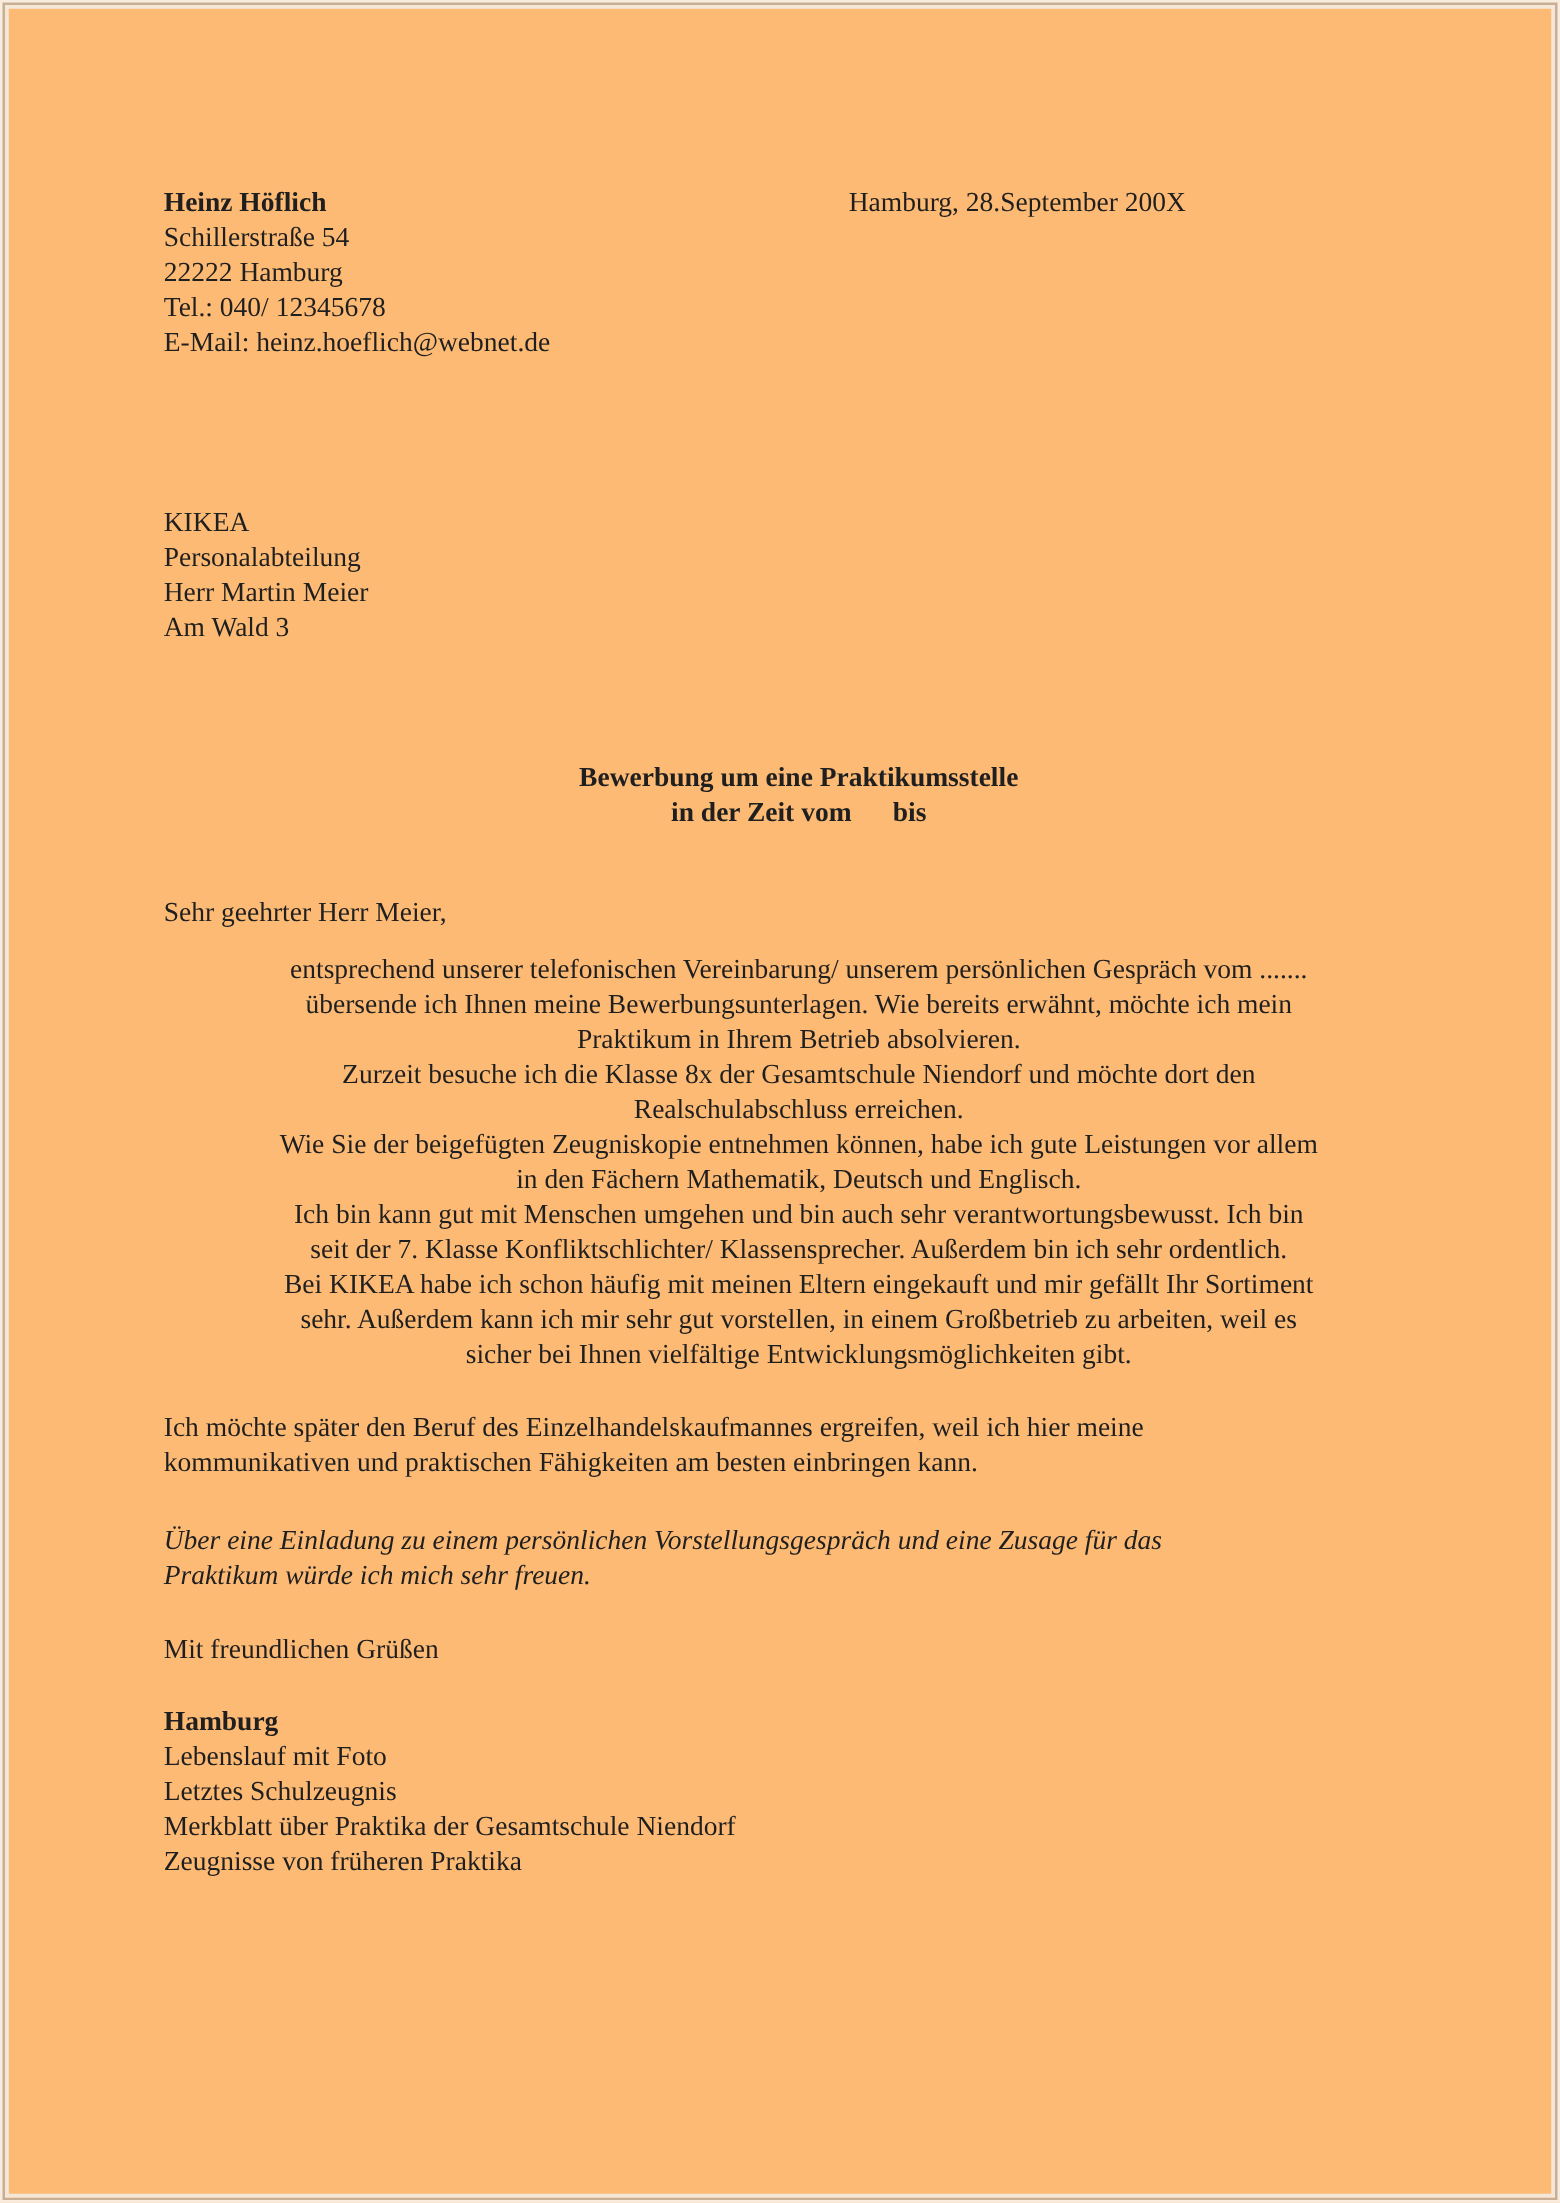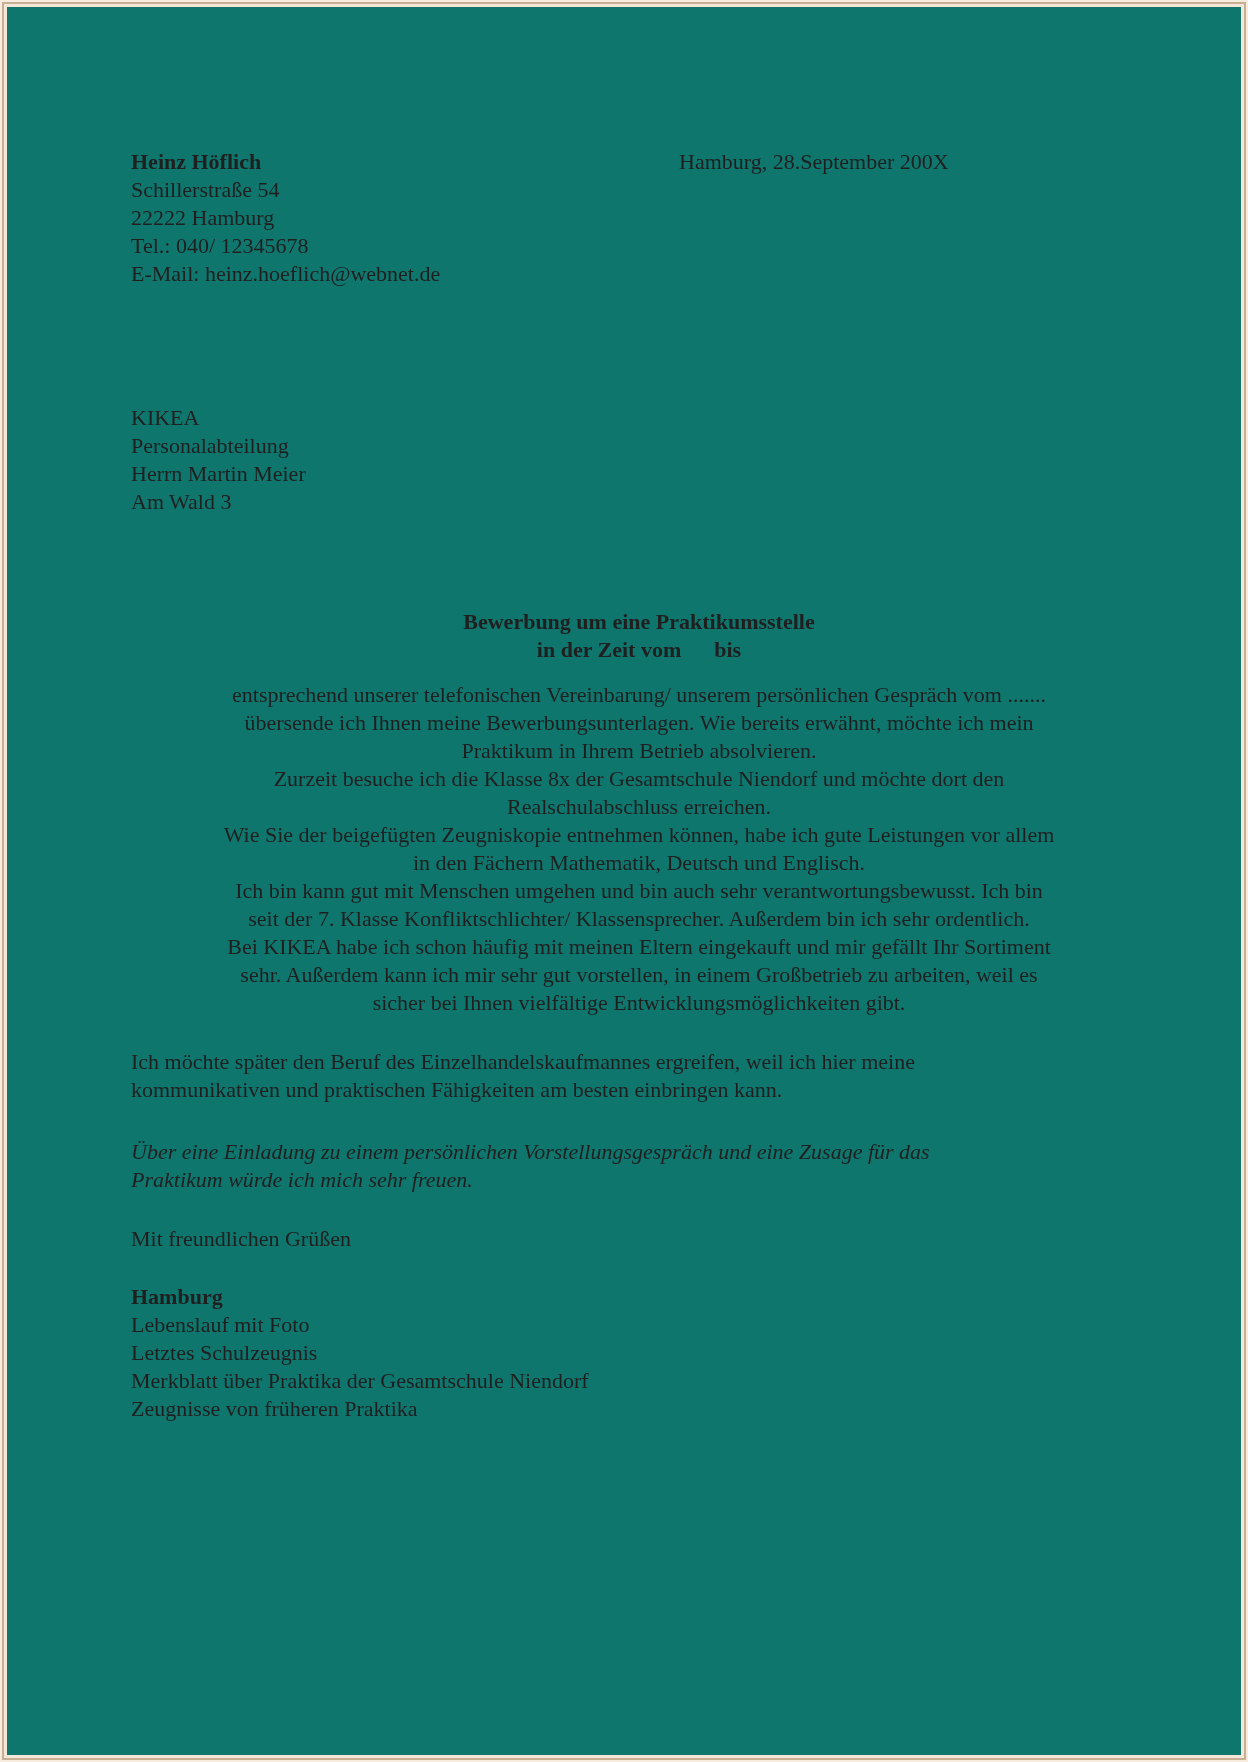--- a/index.html
+++ b/index.html
@@ -16,21 +16,21 @@
   }
   .scan-frame-line {
     width: 100%;
     height: 100%;
     border: 2px solid #c7ae95;
   }
   .page {
     width: 100%;
     height: 100%;
     border: 3px solid #f5e7d8;
-    background: #0f766e;
+    background: #fdba74;
     overflow: hidden;
   }
   .content {
     padding: 141px 0 0 124px;
     width: 1140px;
     color: #1f1f1f;
     font-size: 22px;
     line-height: 28px;
   }
   .bold { font-weight: bold; }
@@ -63,29 +63,30 @@
             <div>22222 Hamburg</div>
             <div>Tel.: 040/ 12345678</div>
             <div>E-Mail: heinz.hoeflich@webnet.de</div>
           </div>
           <div class="dateline">Hamburg, 28.September 200X</div>
         </div>
 
         <div class="recipient-block">
           <div>KIKEA</div>
           <div>Personalabteilung</div>
-          <div>Herrn Martin Meier</div>
+          <div>Herr Martin Meier</div>
           <div>Am Wald 3</div>
         </div>
 
         <div class="subject-block bold">
           <div class="lines">Bewerbung um eine Praktikumsstelle</div>
           <div class="lines">in der Zeit vom      bis</div>
         </div>
 
+        <div class="salutation">Sehr geehrter Herr Meier,</div>
 
         <div class="para-1 lines">entsprechend unserer telefonischen Vereinbarung/ unserem persönlichen Gespräch vom .......
 übersende ich Ihnen meine Bewerbungsunterlagen. Wie bereits erwähnt, möchte ich mein
 Praktikum in Ihrem Betrieb absolvieren.
 Zurzeit besuche ich die Klasse 8x der Gesamtschule Niendorf und möchte dort den
 Realschulabschluss erreichen.
 Wie Sie der beigefügten Zeugniskopie entnehmen können, habe ich gute Leistungen vor allem
 in den Fächern Mathematik, Deutsch und Englisch.
 Ich bin kann gut mit Menschen umgehen und bin auch sehr verantwortungsbewusst. Ich bin
 seit der 7. Klasse Konfliktschlichter/ Klassensprecher. Außerdem bin ich sehr ordentlich.

